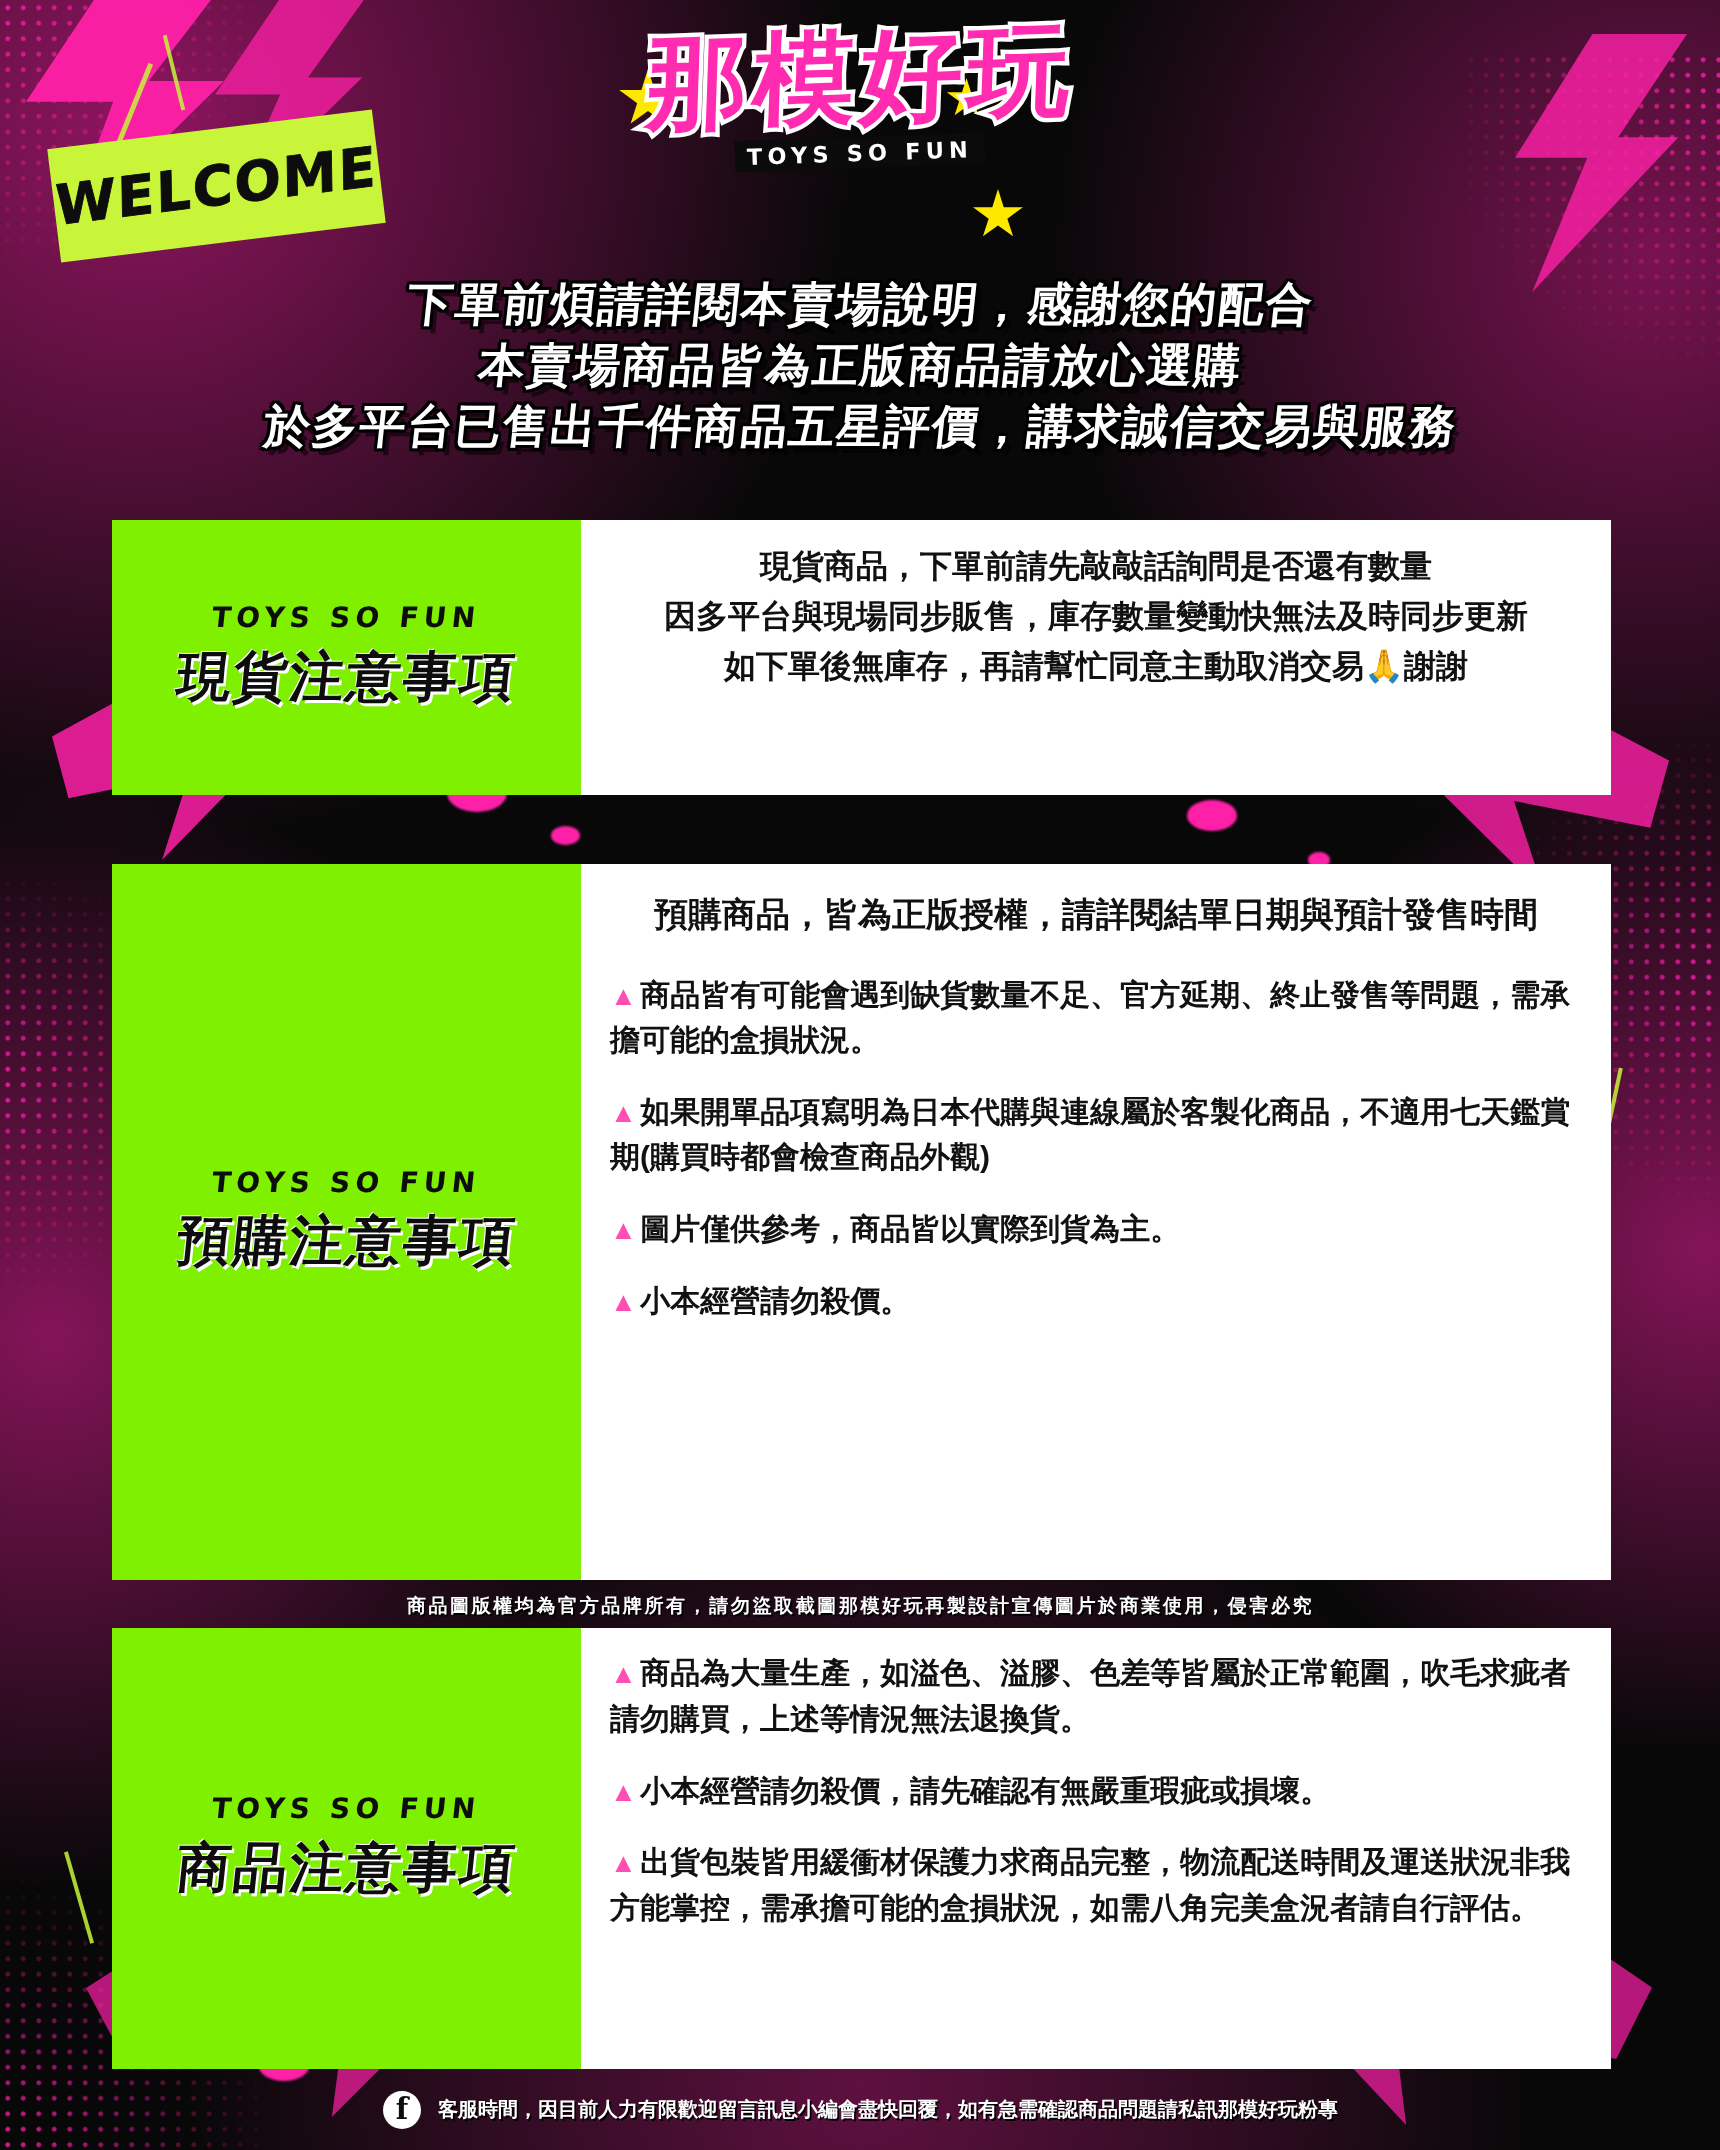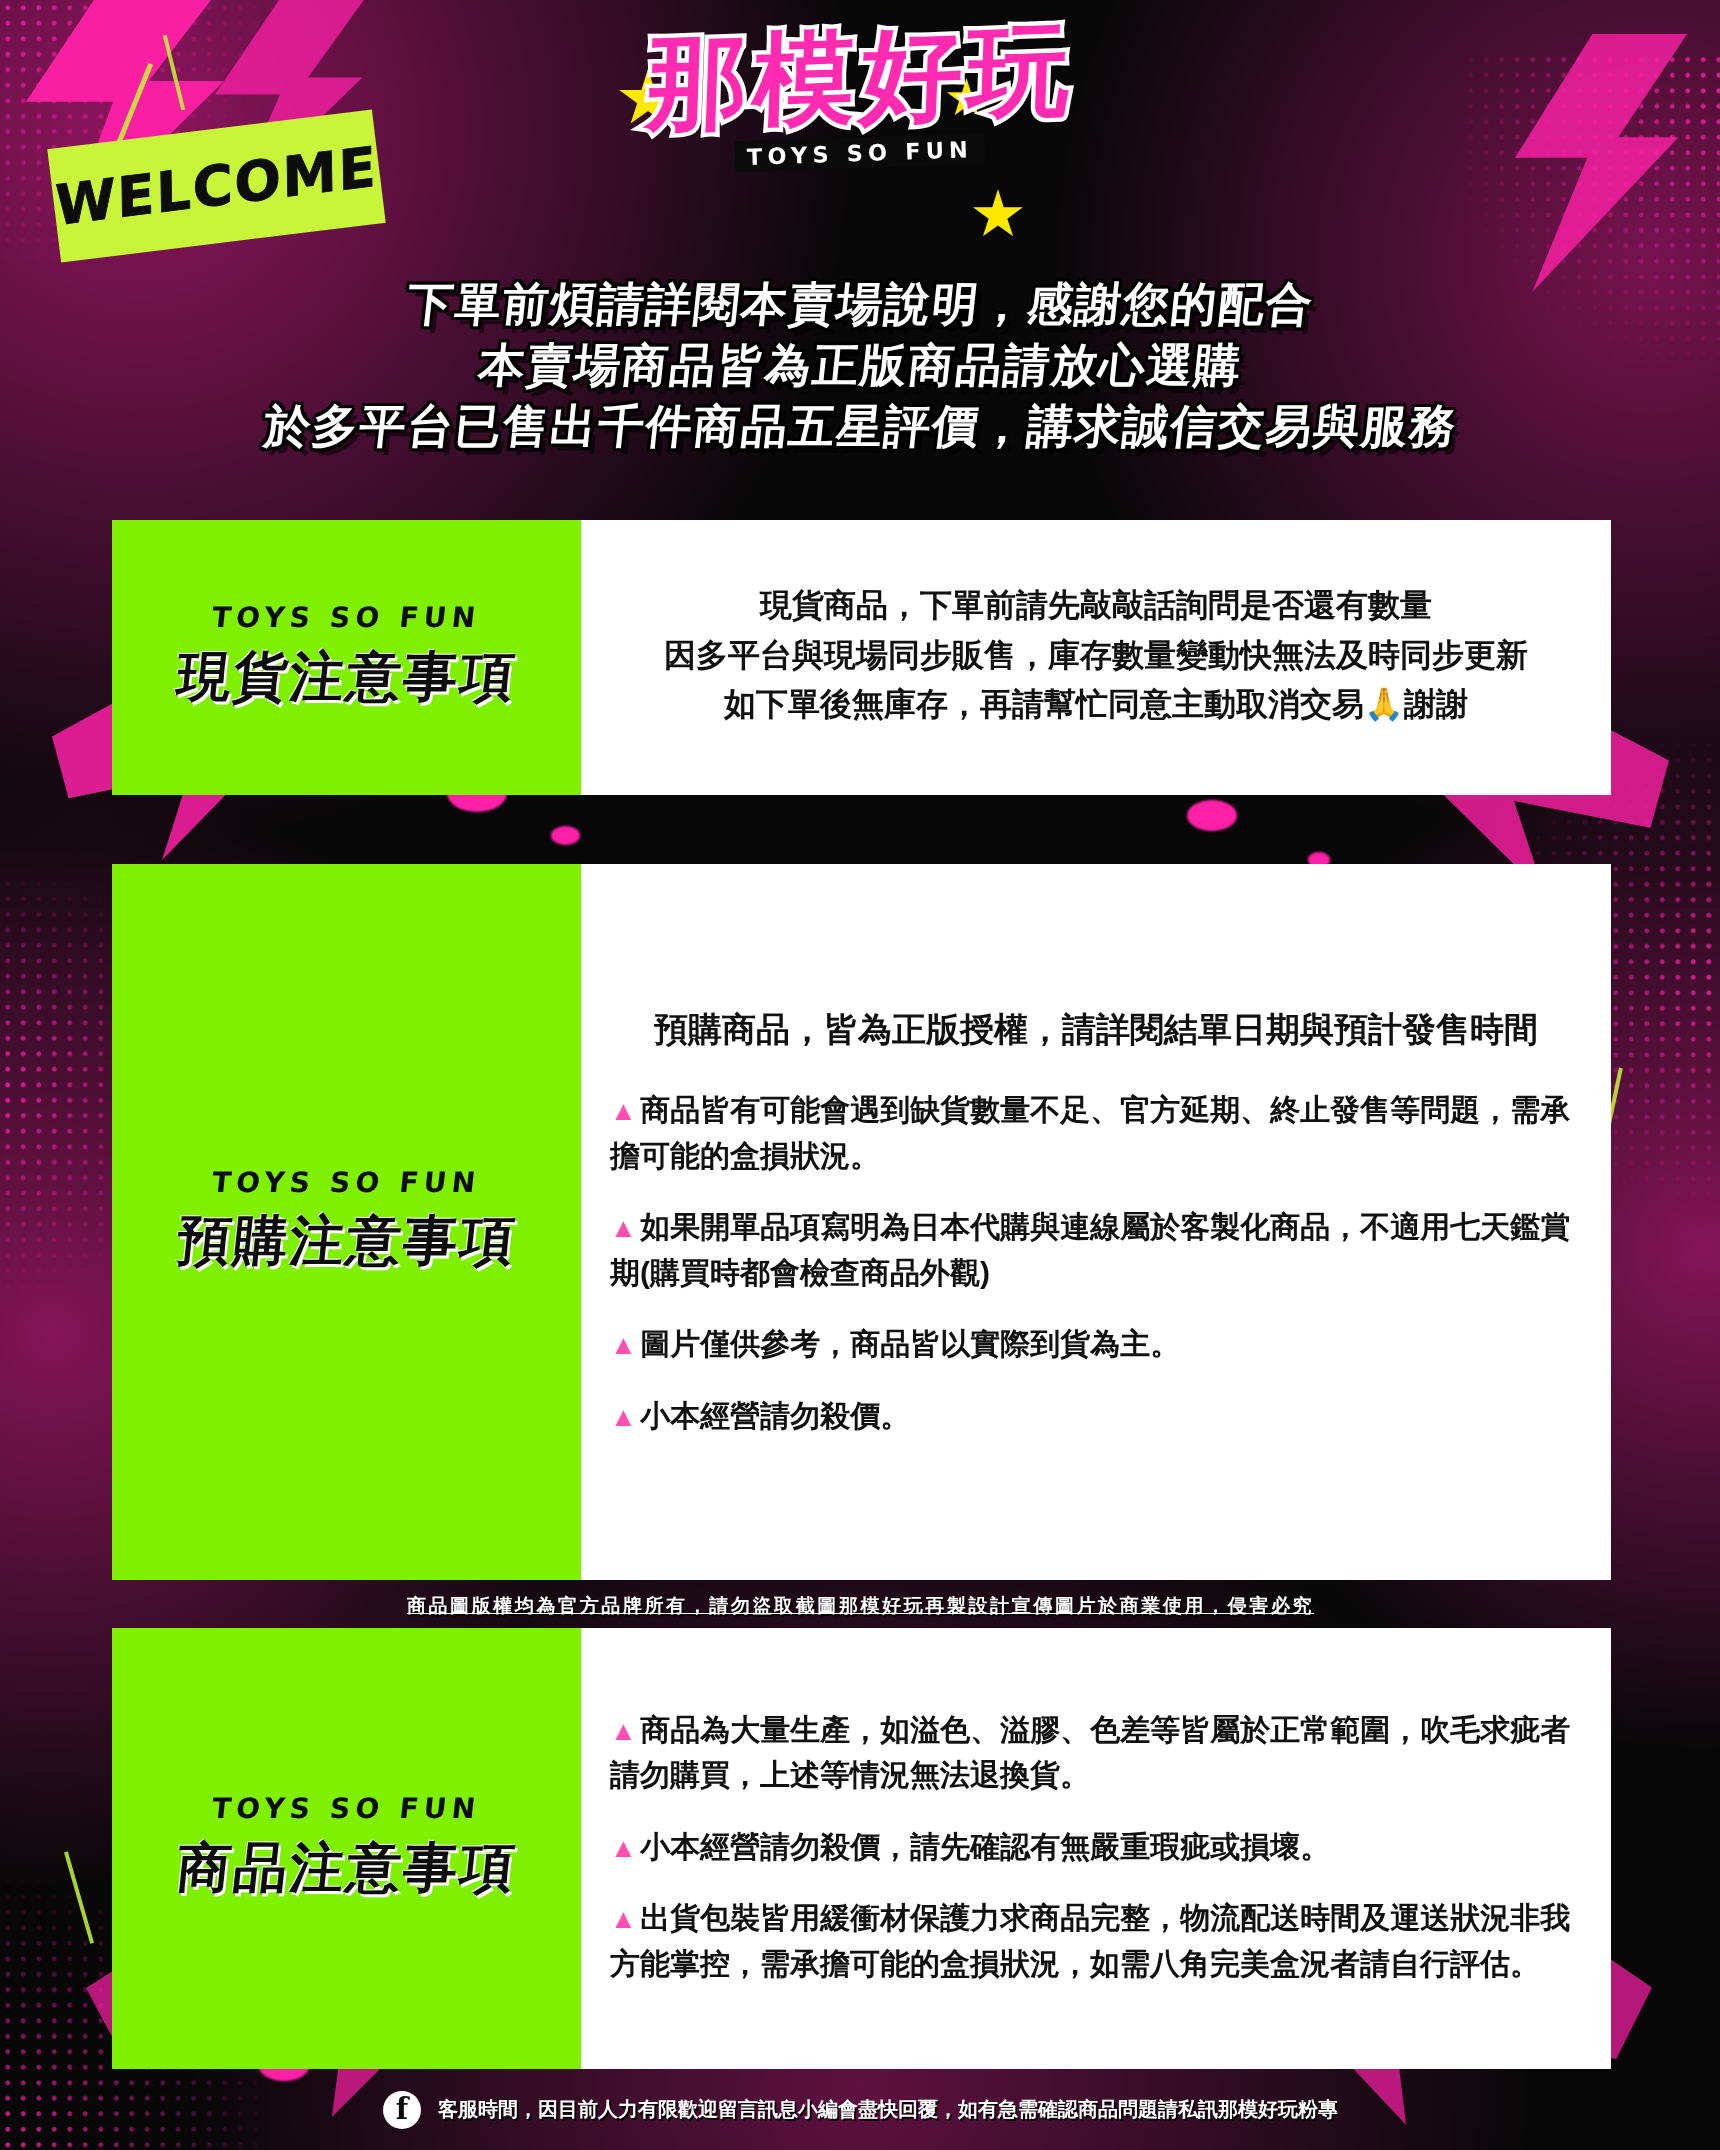--- a/index.html
+++ b/index.html
@@ -174,21 +174,21 @@
     font-size: 54px;
     letter-spacing: 2.6px;
     color: #0d0d0d;
     transform: skewX(-6deg);
     text-shadow: 2.6px 2.6px 0 #ffffff, -0.9px -0.9px 0 #ffffff;
   }
   .panel .body-col {
     flex: 1;
     background: #ffffff;
     padding: 22.4px 29px 26px 29px;
-    display: flex; flex-direction: column; justify-content: center;
+    display: flex; flex-direction: column; 
   }
 
   .p-center {
     text-align: center;
     font-size: 32px;
     line-height: 1.55;
     color: #111;
     font-weight: 700;
   }
 
@@ -216,21 +216,20 @@
   
   .copyright {
     position: absolute;
     left: 0; right: 0;
     text-align: center;
     font-size: 19px;
     letter-spacing: 2.6px;
     color: #ffffff;
     font-weight: 700;
     text-shadow: 1.7px 1.7px 0 #000;
-    text-decoration: underline;
   }
 
   
   .footer {
     position: absolute;
     left: 0; right: 0; bottom: 22.4px;
     display: flex; align-items: center; justify-content: center;
     gap: 17px;
   }
   .footer .fb {

